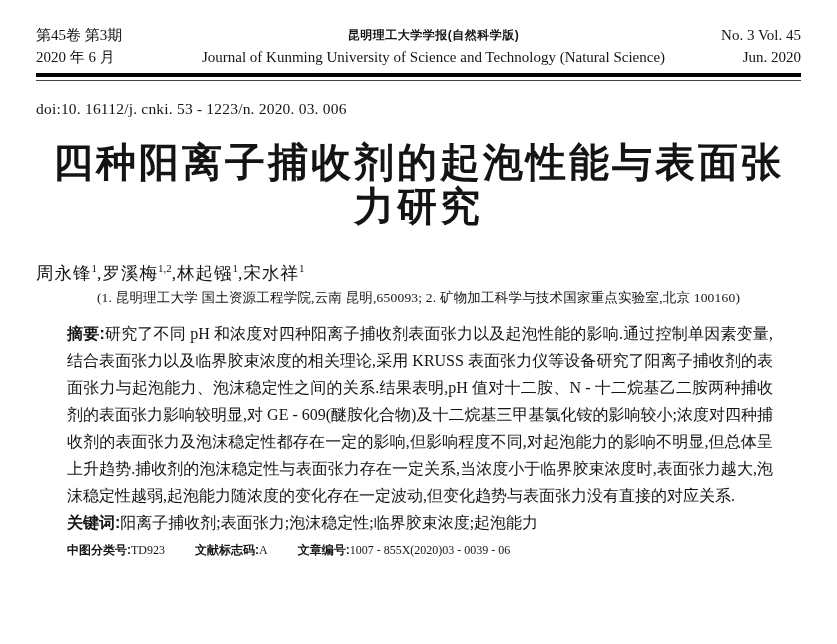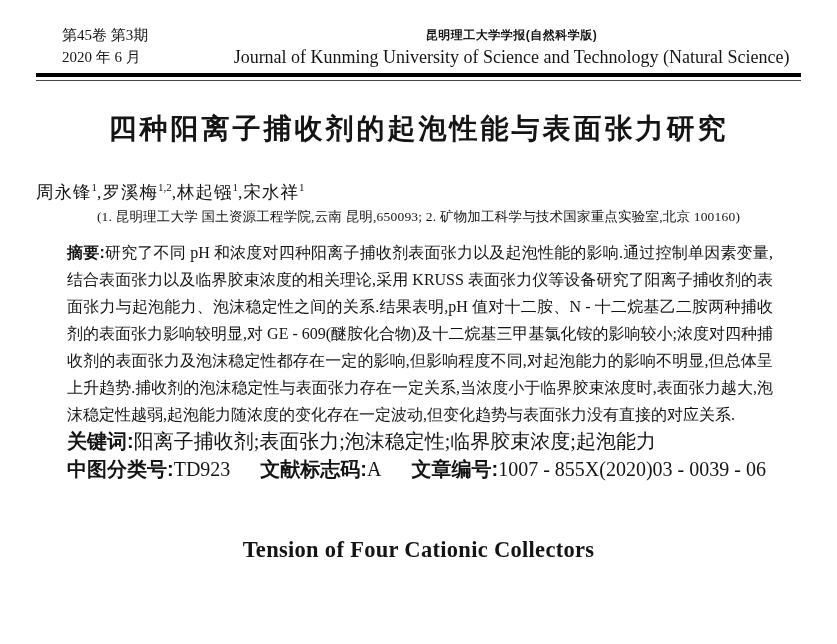--- a/index.html
+++ b/index.html
@@ -21,47 +21,46 @@
     box-sizing: border-box;
     padding: 24px 36px 0 36px;
     background: #ffffff;
   }
   
   .hdr {
     display: flex;
     align-items: flex-end;
     font-size: 15px;
     line-height: 22px;
-    margin-left: 26px;
   }
   .hdr-left  { width: 160px; text-align: left;  white-space: nowrap; }
   .hdr-center{ flex: 1;      text-align: center;white-space: nowrap; }
   .hdr-right { width: 130px; text-align: right; white-space: nowrap; }
   .hdr-journal-cn {
     font-family: "Liberation Sans", "DejaVu Sans", sans-serif;
     font-weight: bold;
     font-size: 12px;
     letter-spacing: 0.5px;
   }
-  .hdr-journal-en { font-size: 18px; }
+  .hdr-journal-en { font-size: 15px; }
   .rule-thick { height: 4px; background: #000; margin-top: 5px; }
   .rule-thin  { height: 1px; background: #444; margin-top: 3px; }
   
   .doi {
     margin-top: 19px;
     font-size: 15.5px;
     letter-spacing: 0.2px;
   }
   
   .title-zh {
     margin: 26px 0 0 0;
     text-align: center;
-    font-family: Liberation Sans, sans-serif;
+    font-family: Liberation Mono, monospace;
     font-weight: bold;
-    font-size: 28px;
+    font-size: 40px;
     letter-spacing: 3px;
     line-height: 44px;
   }
   .authors {
     margin-top: 29px;
     text-align: left;
     font-size: 17.5px;
     letter-spacing: 1px;
   }
   .authors sup { font-size: 11px; letter-spacing: 0; }
@@ -75,22 +74,22 @@
   .abs-block {
     margin: 13px 28px 0 31px;
     font-size: 16px;
     line-height: 27px;
     text-align: justify;
   }
   .lbl {
     font-family: "Liberation Sans", "DejaVu Sans", sans-serif;
     font-weight: bold;
   }
-  .kw-line { margin: 0 28px 0 31px; font-size: 20px; line-height: 27px; }
-  .meta-line { margin: 1px 28px 0 31px; font-size: 20px; line-height: 27px; }
+  .kw-line { margin: 0 28px 0 31px; font-size: 16px; line-height: 27px; }
+  .meta-line { margin: 1px 28px 0 31px; font-size: 12px; line-height: 27px; }
   .meta-gap { display: inline-block; width: 30px; }
   
   .title-en {
     margin: 14px 0 0 0;
     text-align: center;
     font-family: "Liberation Serif", "DejaVu Serif", serif;
     font-weight: bold;
     font-size: 22.5px;
     line-height: 35px;
     letter-spacing: 0.3px;
@@ -103,24 +102,29 @@
 
   <div class="hdr">
     <div class="hdr-left">
       <div>第45卷 第3期</div>
       <div>2020 年 6 月</div>
     </div>
     <div class="hdr-center">
       <div class="hdr-journal-cn">昆明理工大学学报(自然科学版)</div>
       <div class="hdr-journal-en">Journal of Kunming University of Science and Technology (Natural Science)</div>
     </div>
+    <div class="hdr-right">
+      <div>No. 3 Vol. 45</div>
+      <div>Jun. 2020</div>
+    </div>
   </div>
   <div class="rule-thick"></div>
   <div class="rule-thin"></div>
 
+  <div class="doi">doi:10. 16112/j. cnki. 53 - 1223/n. 2020. 03. 006</div>
 
   <h1 class="title-zh">四种阳离子捕收剂的起泡性能与表面张力研究</h1>
 
   <div class="authors">
     <span><span>周永锋</span><sup>1</sup></span><span>,</span><span><span>罗溪梅</span><sup>1,2</sup></span><span>,</span><span><span>林起镪</span><sup>1</sup></span><span>,</span><span><span>宋水祥</span><sup>1</sup></span>
   </div>
 
   <div class="affiliation">(1. 昆明理工大学 国土资源工程学院,云南 昆明,650093; 2. 矿物加工科学与技术国家重点实验室,北京 100160)</div>
 
   <div class="abs-block">
@@ -130,16 +134,15 @@
   <div class="kw-line">
     <span class="lbl">关键词:</span><span>阳离子捕收剂;表面张力;泡沫稳定性;临界胶束浓度;起泡能力</span>
   </div>
 
   <div class="meta-line">
     <span class="lbl">中图分类号:</span><span>TD923</span><span class="meta-gap"></span><span class="lbl">文献标志码:</span><span>A</span><span class="meta-gap"></span><span class="lbl">文章编号:</span><span>1007 - 855X(2020)03 - 0039 - 06</span>
   </div>
 
   <h2 class="title-en">
     <br>
-    <span>Tension of Four Cationic Collectors</span>
   </h2>
 
 </div>
 
 </body></html>

